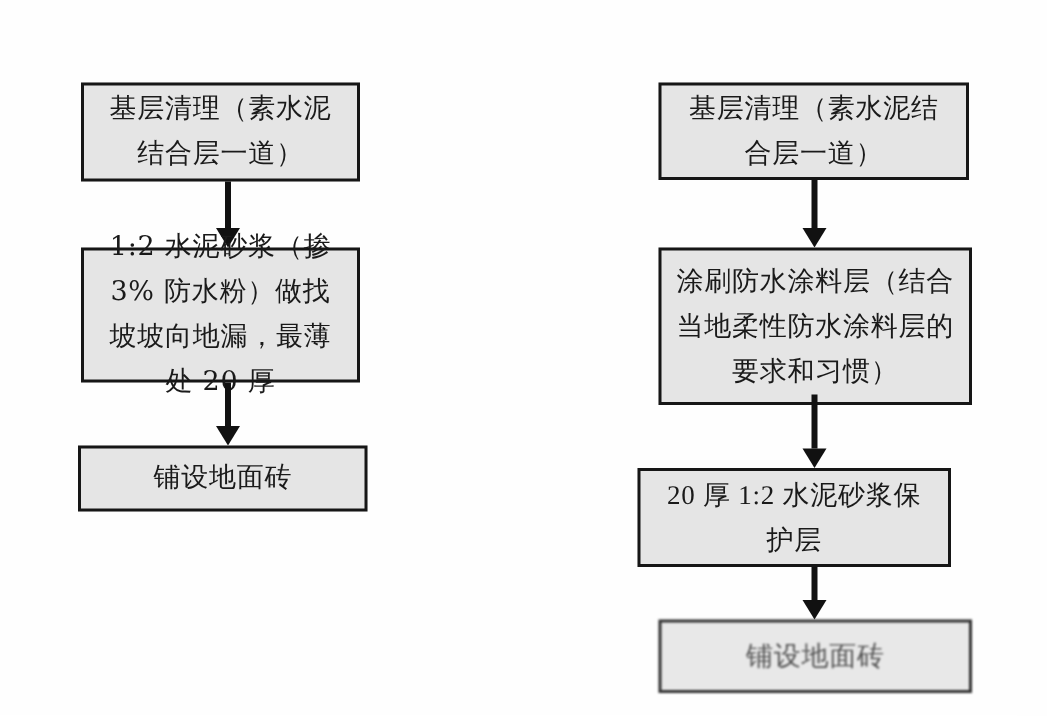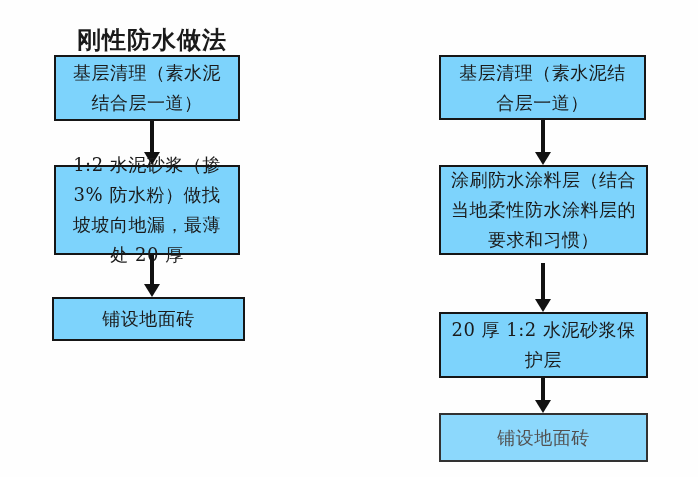--- a/index.html
+++ b/index.html
@@ -20,21 +20,21 @@
     position: absolute;
     font-size: 24px;
     font-weight: bold;
     text-align: center;
     letter-spacing: 1px;
     white-space: nowrap;
   }
   .flow-box {
     position: absolute;
     border: 2px solid #161616;
-    background: #7dd3fc;
+    background: #e5e5e5;
     display: flex;
     align-items: center;
     justify-content: center;
     text-align: center;
     font-size: 18px;
     line-height: 30px;
     padding: 2px 10px;
     box-sizing: border-box;
     letter-spacing: 0.5px;
   }
@@ -61,21 +61,20 @@
     border-left: 8px solid transparent;
     border-right: 8px solid transparent;
     border-top: 13px solid #111111;
   }
 </style>
 </head>
 <body>
 
 <div class="canvas">
 
-  <div class="col-title" style="left:52px; top:24px; width:200px;">刚性防水做法</div>
 
   <div class="flow-box" style="left:54px; top:55px; width:186px; height:66px;">基层清理（素水泥结合层一道）</div>
 
   <div class="arrow" style="left:144px; top:121px; height:44px;">
     <div class="shaft"></div>
     <div class="head"></div>
   </div>
 
   <div class="flow-box" style="left:54px; top:165px; width:186px; height:90px;">1:2 水泥砂浆（掺 3% 防水粉）做找坡坡向地漏，最薄处 20 厚</div>
 
@@ -87,28 +86,28 @@
   <div class="flow-box" style="left:52px; top:297px; width:193px; height:44px;">铺设地面砖</div>
 
 
   <div class="flow-box" style="left:439px; top:55px; width:207px; height:65px;">基层清理（素水泥结合层一道）</div>
 
   <div class="arrow" style="left:535px; top:120px; height:45px;">
     <div class="shaft"></div>
     <div class="head"></div>
   </div>
 
-  <div class="flow-box" style="left:439px; top:165px; width:209px; height:90px;">涂刷防水涂料层（结合当地柔性防水涂料层的要求和习惯）</div>
+  <div class="flow-box" style="left:439px; top:165px; width:209px; height:105px;">涂刷防水涂料层（结合当地柔性防水涂料层的要求和习惯）</div>
 
   <div class="arrow" style="left:535px; top:263px; height:49px;">
     <div class="shaft"></div>
     <div class="head"></div>
   </div>
 
-  <div class="flow-box" style="left:439px; top:312px; width:209px; height:66px;">20 厚 1:2 水泥砂浆保护层</div>
+  <div class="flow-box" style="left:425px; top:312px; width:209px; height:66px;font-family:Liberation Serif, serif;">20 厚 1:2 水泥砂浆保护层</div>
 
   <div class="arrow" style="left:535px; top:378px; height:35px;">
     <div class="shaft"></div>
     <div class="head"></div>
   </div>
 
   <div class="flow-box smudged" style="left:439px; top:413px; width:209px; height:49px;">铺设地面砖</div>
 
 </div>
 

